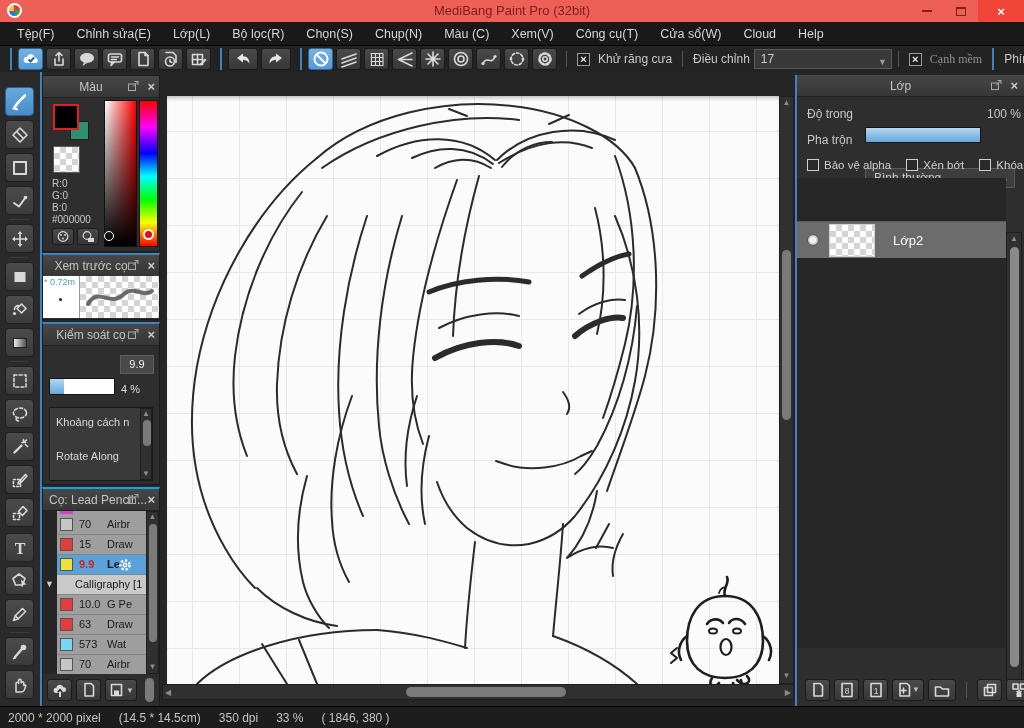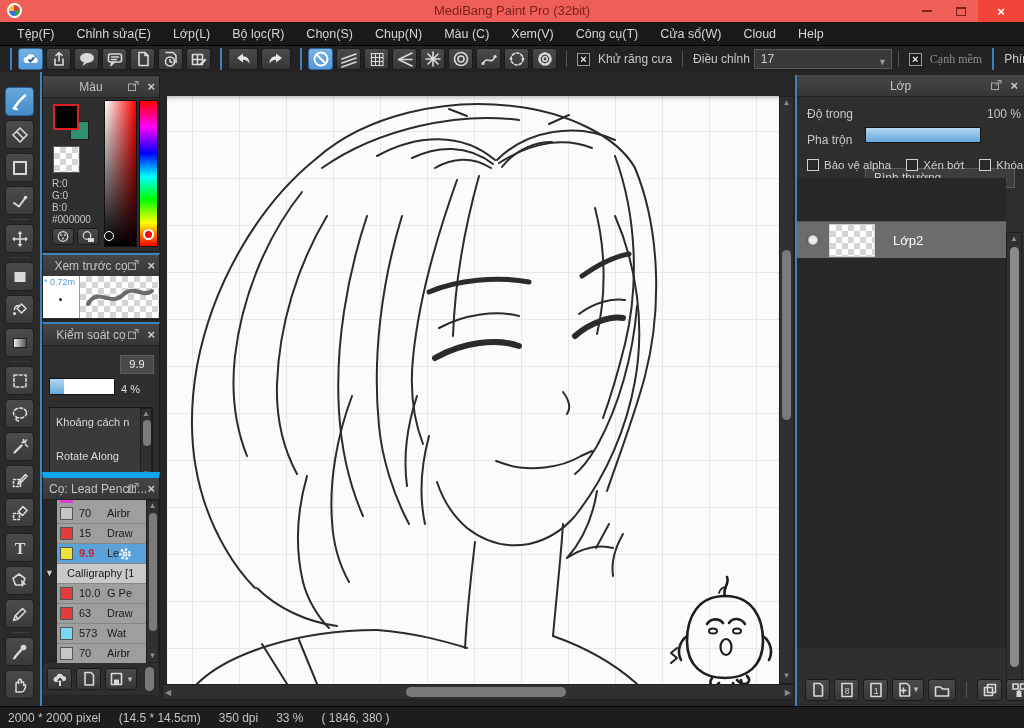--- a/index.html
+++ b/index.html
@@ -448,21 +448,21 @@
     <div style="padding:8px 0 0 6px;font-size:11px;color:#d8d8d8">Khoảng cách n</div>
     <div style="padding:22px 0 0 6px;font-size:11px;color:#d8d8d8">Rotate Along</div>
     <div class="abs sb-track" style="right:0;top:0;width:12px;height:72px">
       <div class="sb-arrow">▲</div>
       <div class="sb-thumb" style="position:absolute;left:2px;top:11px;width:8px;height:26px"></div>
       <div class="sb-arrow" style="position:absolute;bottom:0;width:100%">▼</div>
     </div>
   </div>
 </div>
 
-<div class="abs panel" style="top:472px;height:219px;border-top:6px solid #0ea5e9">
+<div class="abs panel" style="top:487px;height:219px;border-top:2px solid #0ea5e9">
   <div class="p-head">
     <span class="ph-title" style="text-align:left;padding-left:6px">Cọ: Lead Pencil ...</span>
     <svg class="ph-ico" style="right:20px" width="12" height="12">
         <rect x="1.5" y="4" width="7" height="6.5" fill="none" stroke="#aaa"></rect>
         <path d="M6 6.5 L11 1.5 M7.5 1.5 H11 V5" stroke="#aaa" fill="none"></path>
       </svg>
     <span class="ph-close">×</span>
   </div>
   <div class="abs" style="left:0;top:22px;width:116px;height:163px;background:#262626;overflow:hidden">
     <div class="abs" style="left:14px;top:0;width:89px;height:4px;background:#9e9e9e">
@@ -474,28 +474,28 @@
         <span class="bname">Airbr</span>
       </div>
     <div class="b-row" style="top:24px">
         <span class="sw" style="background:#e23c3c"></span>
         <span class="bsize">15</span>
         <span class="bname">Draw</span>
       </div>
     <div class="b-row sel" style="top:44px">
         <span class="sw" style="background:#ece23e"></span>
         <span class="bsize" style="color:#c22;font-weight:bold">9.9</span>
-        <span class="bname" style="font-weight:normal">Le</span>
+        <span class="bname" style="font-weight:bold">Le</span>
         <svg class="abs" style="right:14px;top:3px" width="14" height="14">
           <circle cx="7" cy="7" r="4.6" stroke="#fff" stroke-width="2.4" stroke-dasharray="2.3 1.9" fill="none"></circle>
           <circle cx="7" cy="7" r="1.7" fill="none" stroke="#fff" stroke-width="1.4"></circle>
         </svg>
       </div>
     <span class="abs" style="left:2px;top:68px;font-size:9px;color:#ccc">▼</span>
-    <div class="b-row grp" style="top:64px"><span style="padding-left:10px">Calligraphy [1</span></div>
+    <div class="b-row grp" style="top:64px"><span style="padding-left:18px">Calligraphy [1</span></div>
     <div class="b-row" style="top:84px">
         <span class="sw" style="background:#e23c3c"></span>
         <span class="bsize">10.0</span>
         <span class="bname">G Pe</span>
       </div>
     <div class="b-row" style="top:104px">
         <span class="sw" style="background:#e23c3c"></span>
         <span class="bsize">63</span>
         <span class="bname">Draw</span>
       </div>

